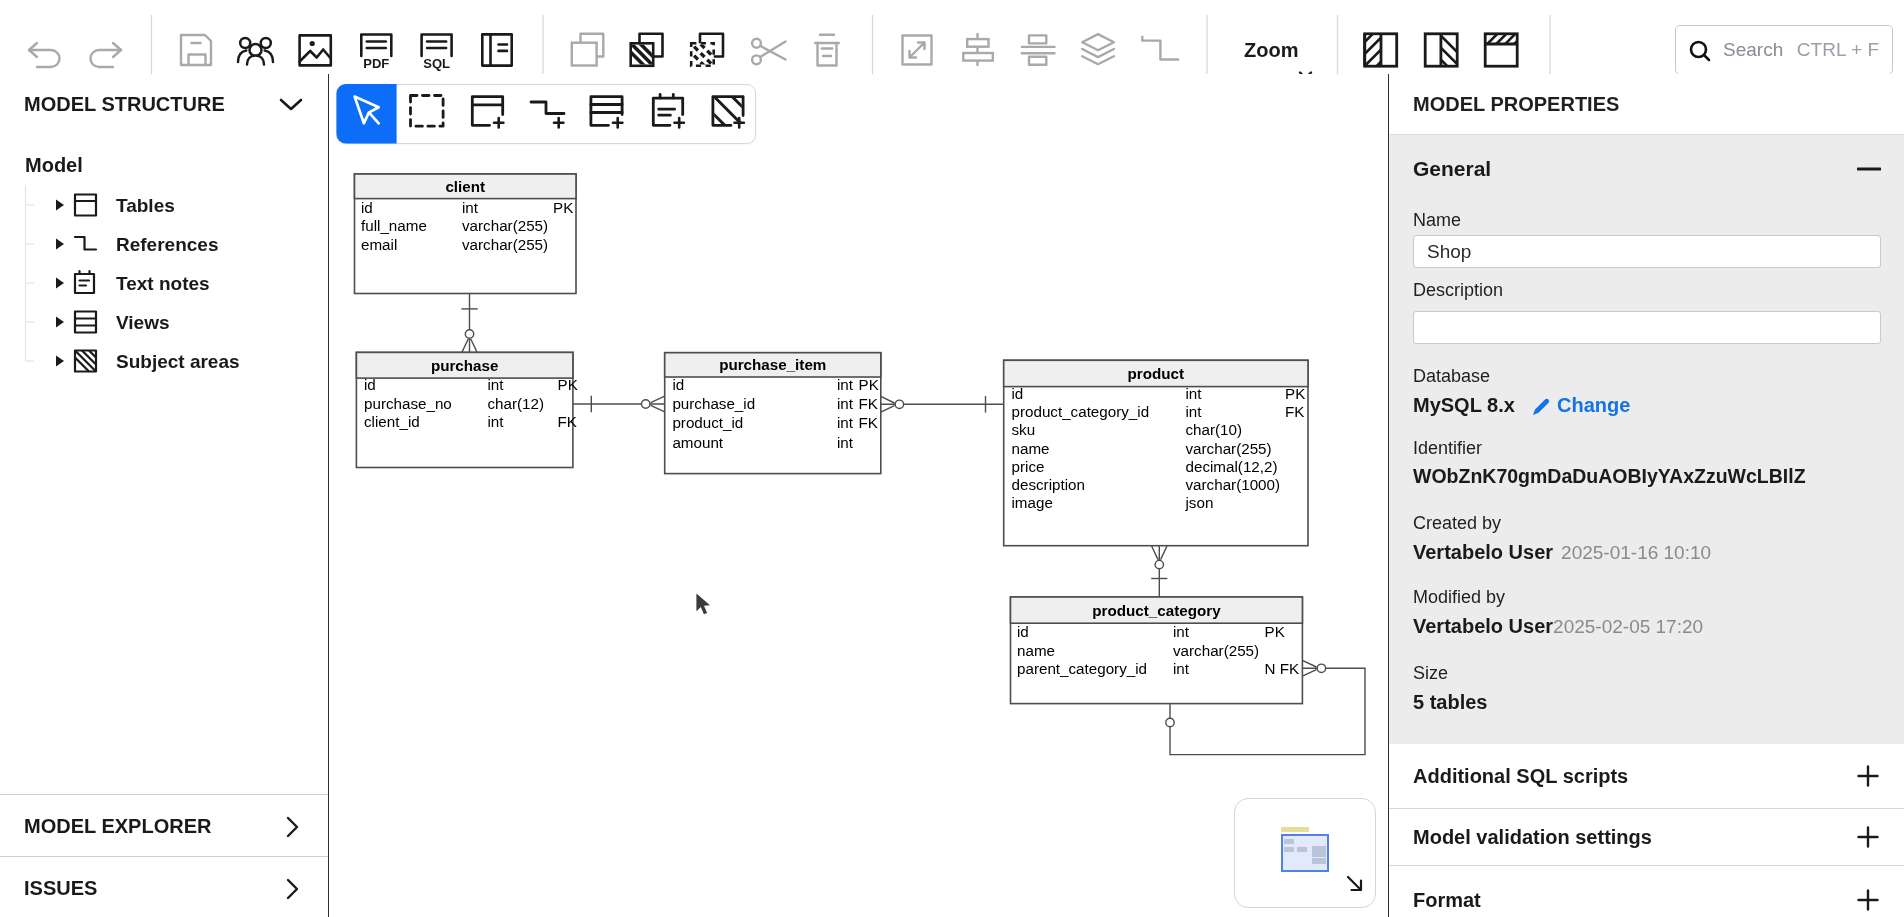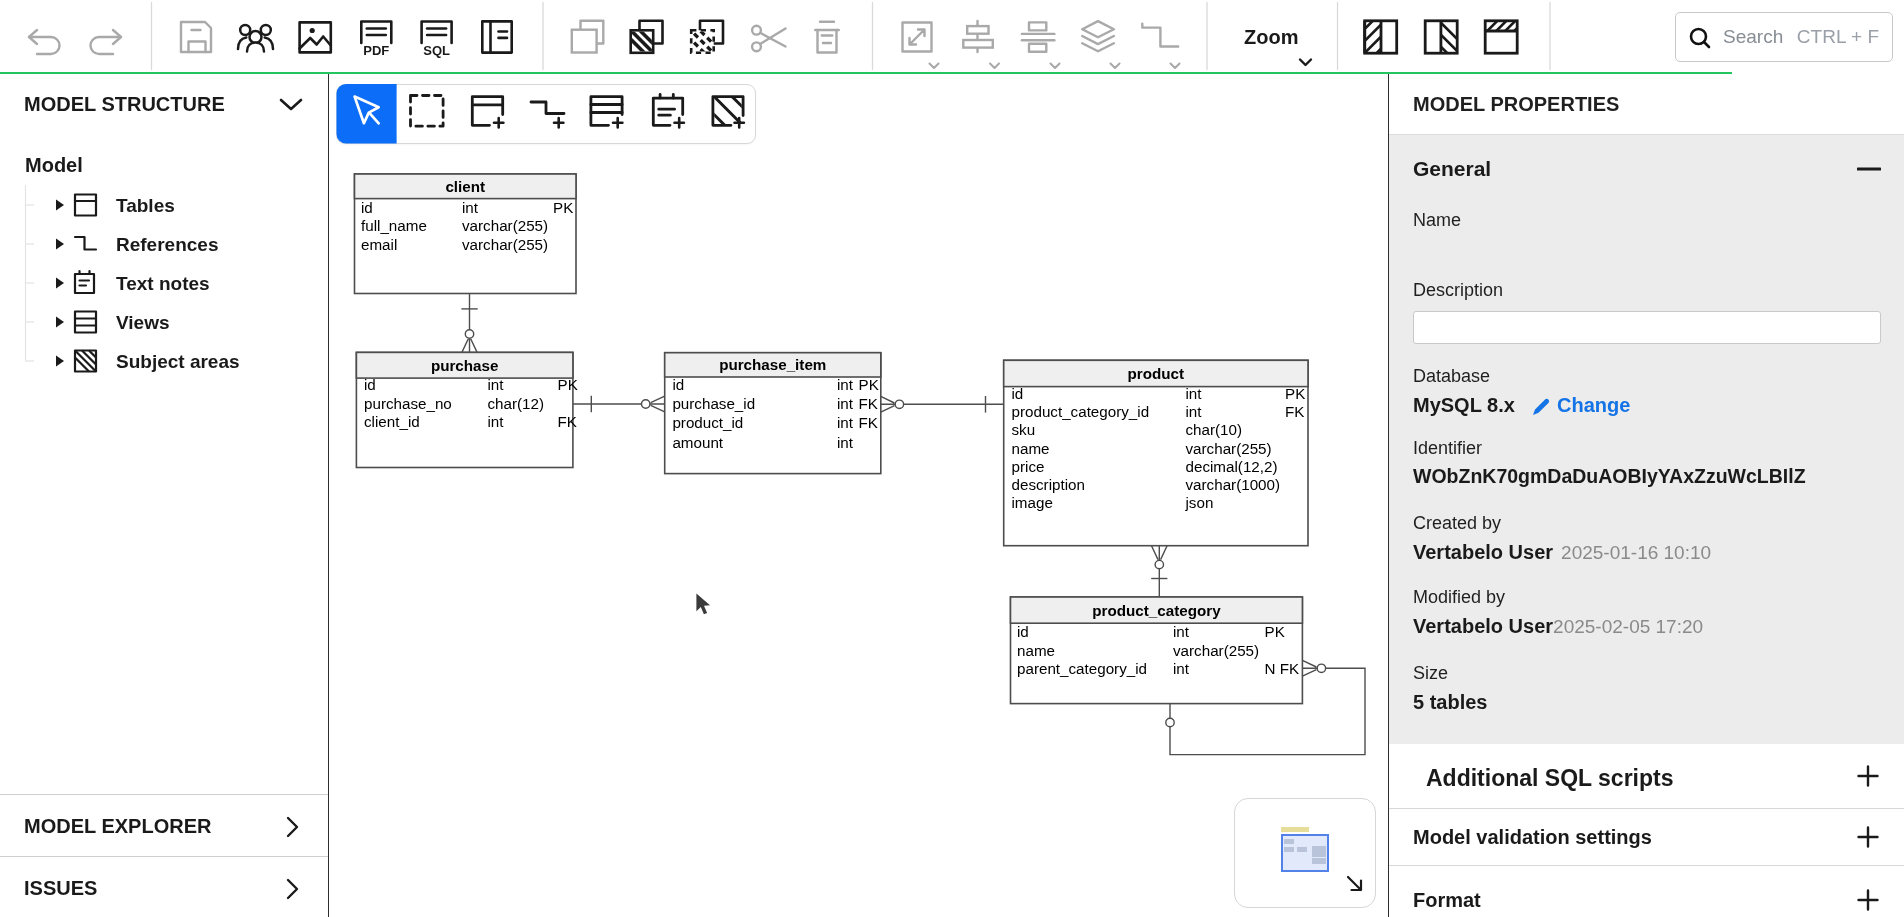--- a/index.html
+++ b/index.html
@@ -1,20 +1,20 @@
 <!DOCTYPE html>
 <html><head><meta charset="utf-8"><title>Shop</title>
 <style>
 html,body{margin:0;padding:0;width:1904px;height:917px;overflow:hidden;background:#fff;
 font-family:"Liberation Sans",sans-serif;}
 *{box-sizing:border-box}
 div{box-sizing:border-box}
 </style></head>
 <body>
-<div style="position:absolute;left:0;top:0;width:1732px;height:74px;background:#fff;border-bottom:2px solid #22c55e">
+<div style="position:absolute;left:0;top:13px;width:1732px;height:74px;background:#fff;border-bottom:2px solid #22c55e">
     <svg width="1904" height="72" viewBox="0 0 1904 72" fill="none" style="position:absolute;left:0;top:0">
       <defs>
         <pattern id="h1" width="6" height="6" patternTransform="rotate(45)" patternUnits="userSpaceOnUse">
           <rect width="6" height="6" fill="#fff"></rect>
           <rect width="3.2" height="6" fill="#1a1a1a"></rect>
         </pattern>
         <pattern id="h2" width="7" height="7" patternTransform="rotate(-45)" patternUnits="userSpaceOnUse">
           <rect width="7" height="7" fill="#fff"></rect>
           <rect width="3.2" height="7" fill="#1a1a1a"></rect>
         </pattern>
@@ -410,38 +410,39 @@
     </svg>
   </div>
 <div style="position:absolute;left:1388px;top:74px;width:516px;height:843px;background:#fff;border-left:1px solid #2e2e2e;box-sizing:border-box">
     <div style="position:absolute;left:24px;top:19px;font-size:20px;font-weight:bold;color:#1f1f1f">MODEL PROPERTIES</div>
     <div style="position:absolute;left:0;top:60px;width:515px;height:610px;background:#ececec;border-top:1px solid #ddd">
       <div style="position:absolute;left:24px;top:22px;font-size:21px;font-weight:bold;color:#1a1a1a">General</div>
       <svg style="position:absolute;left:468px;top:31px" width="24" height="6" viewBox="0 0 24 6">
         <path d="M1,3 H23" stroke="#1a1a1a" stroke-width="3" stroke-linecap="round"></path>
       </svg>
       <div style="position:absolute;left:24px;top:75px;font-size:18px;color:#1f1f1f">Name</div>
+      <div style="position:absolute;left:24px;top:100px;width:468px;height:33px;background:#fff;border:1px solid #c9c9c9;border-radius:3px;box-sizing:border-box;font-size:19px;color:#2b2b2b;line-height:31px;padding-left:13px">Shop</div>
       <div style="position:absolute;left:24px;top:145px;font-size:18px;color:#1f1f1f">Description</div>
       <div style="position:absolute;left:24px;top:176px;width:468px;height:33px;background:#fff;border:1px solid #c9c9c9;border-radius:3px;box-sizing:border-box"></div>
       <div style="position:absolute;left:24px;top:231px;font-size:18px;color:#1f1f1f">Database</div>
       <div style="position:absolute;left:24px;top:259px;font-size:20px;font-weight:bold;color:#1a1a1a">MySQL 8.x</div>
       <svg style="position:absolute;left:141px;top:261px" width="22" height="22" viewBox="0 0 22 22">
         <path d="M3,19 L5,13.5 L15,3.5 A2.4,2.4 0 0 1 18.4,6.9 L8.5,16.8 Z" fill="#1473e6"></path>
       </svg>
       <div style="position:absolute;left:168px;top:259px;font-size:20px;font-weight:bold;color:#1473e6">Change</div>
       <div style="position:absolute;left:24px;top:303px;font-size:18px;color:#1f1f1f">Identifier</div>
       <div style="position:absolute;left:24px;top:330px;font-size:19.5px;font-weight:bold;color:#1a1a1a">WObZnK70gmDaDuAOBIyYAxZzuWcLBIlZ</div>
       <div style="position:absolute;left:24px;top:378px;font-size:18px;color:#1f1f1f">Created by</div>
       <div style="position:absolute;left:24px;top:406px;font-size:20px;font-weight:bold;color:#1a1a1a">Vertabelo User<span style="font-weight:normal;color:#8a8a8a;margin-left:8px;font-size:19px">2025-01-16 10:10</span></div>
       <div style="position:absolute;left:24px;top:452px;font-size:18px;color:#1f1f1f">Modified by</div>
       <div style="position:absolute;left:24px;top:480px;font-size:20px;font-weight:bold;color:#1a1a1a">Vertabelo User<span style="font-weight:normal;color:#8a8a8a;font-size:19px">2025-02-05 17:20</span></div>
       <div style="position:absolute;left:24px;top:528px;font-size:18px;color:#1f1f1f">Size</div>
       <div style="position:absolute;left:24px;top:556px;font-size:20px;font-weight:bold;color:#1a1a1a">5 tables</div>
     </div>
-    <div style="position:absolute;left:37px;top:691px;font-size:23px;font-weight:bold;color:#1a1a1a">Additional SQL scripts</div>
+    <div style="position:absolute;left:24px;top:691px;font-size:20px;font-weight:bold;color:#1a1a1a">Additional SQL scripts</div>
     <svg style="position:absolute;left:467px;top:690px" width="24" height="24" viewBox="0 0 24 24">
       <path d="M2.5,12 H21.5 M12,2.5 V21.5" stroke="#1a1a1a" stroke-width="2.4" fill="none" stroke-linecap="round"></path>
     </svg>
     <div style="position:absolute;left:0;top:734px;width:515px;border-top:1px solid #d8d8d8"></div>
     <div style="position:absolute;left:24px;top:752px;font-size:20px;font-weight:bold;color:#1a1a1a">Model validation settings</div>
     <svg style="position:absolute;left:467px;top:751px" width="24" height="24" viewBox="0 0 24 24">
       <path d="M2.5,12 H21.5 M12,2.5 V21.5" stroke="#1a1a1a" stroke-width="2.4" fill="none" stroke-linecap="round"></path>
     </svg>
     <div style="position:absolute;left:0;top:791px;width:515px;border-top:1px solid #d8d8d8"></div>
     <div style="position:absolute;left:24px;top:815px;font-size:20px;font-weight:bold;color:#1a1a1a">Format</div>

